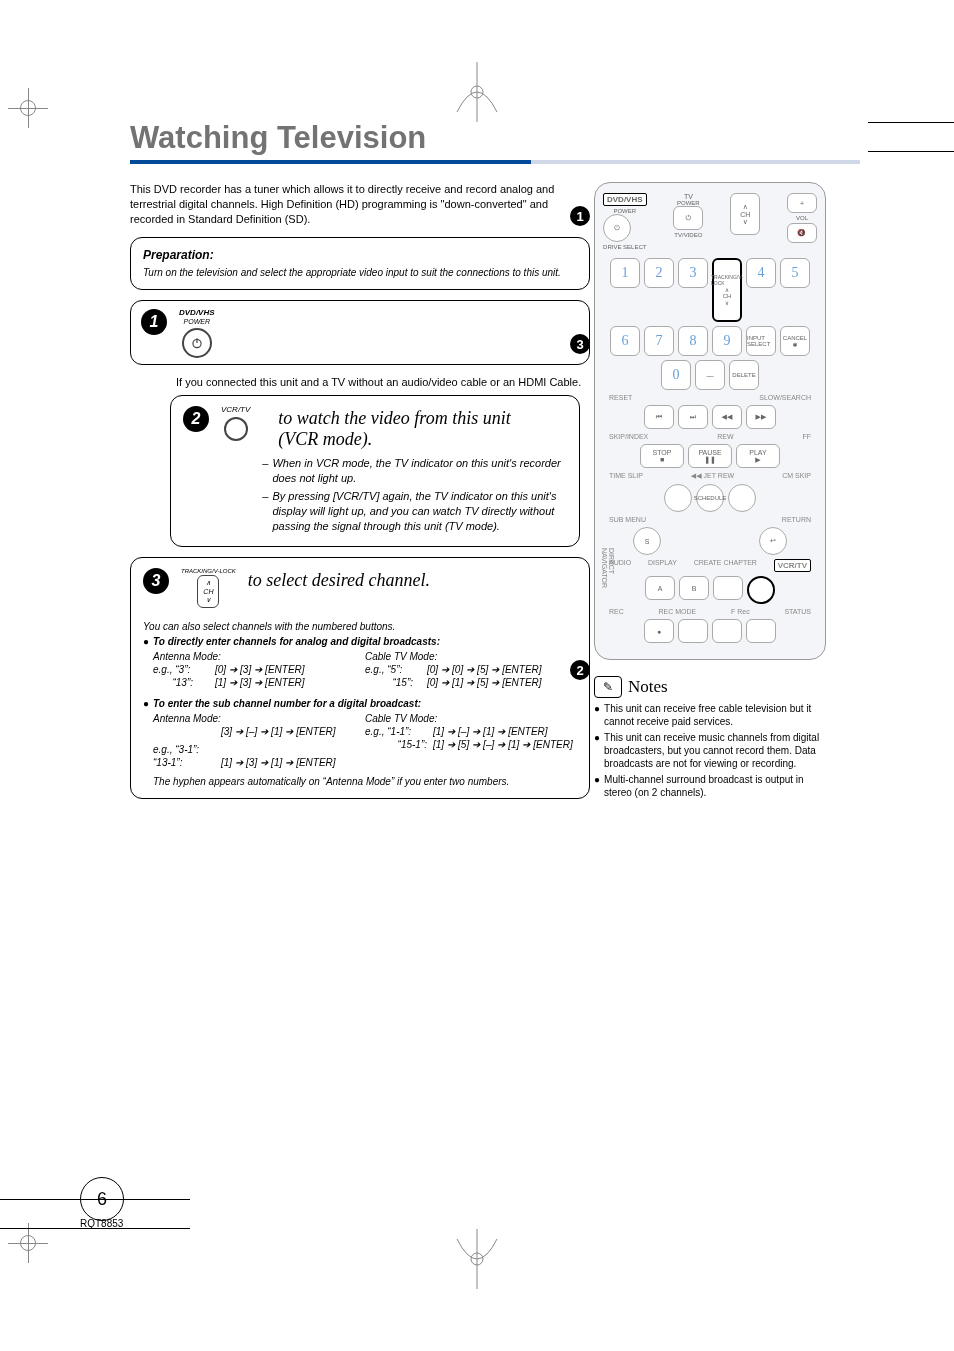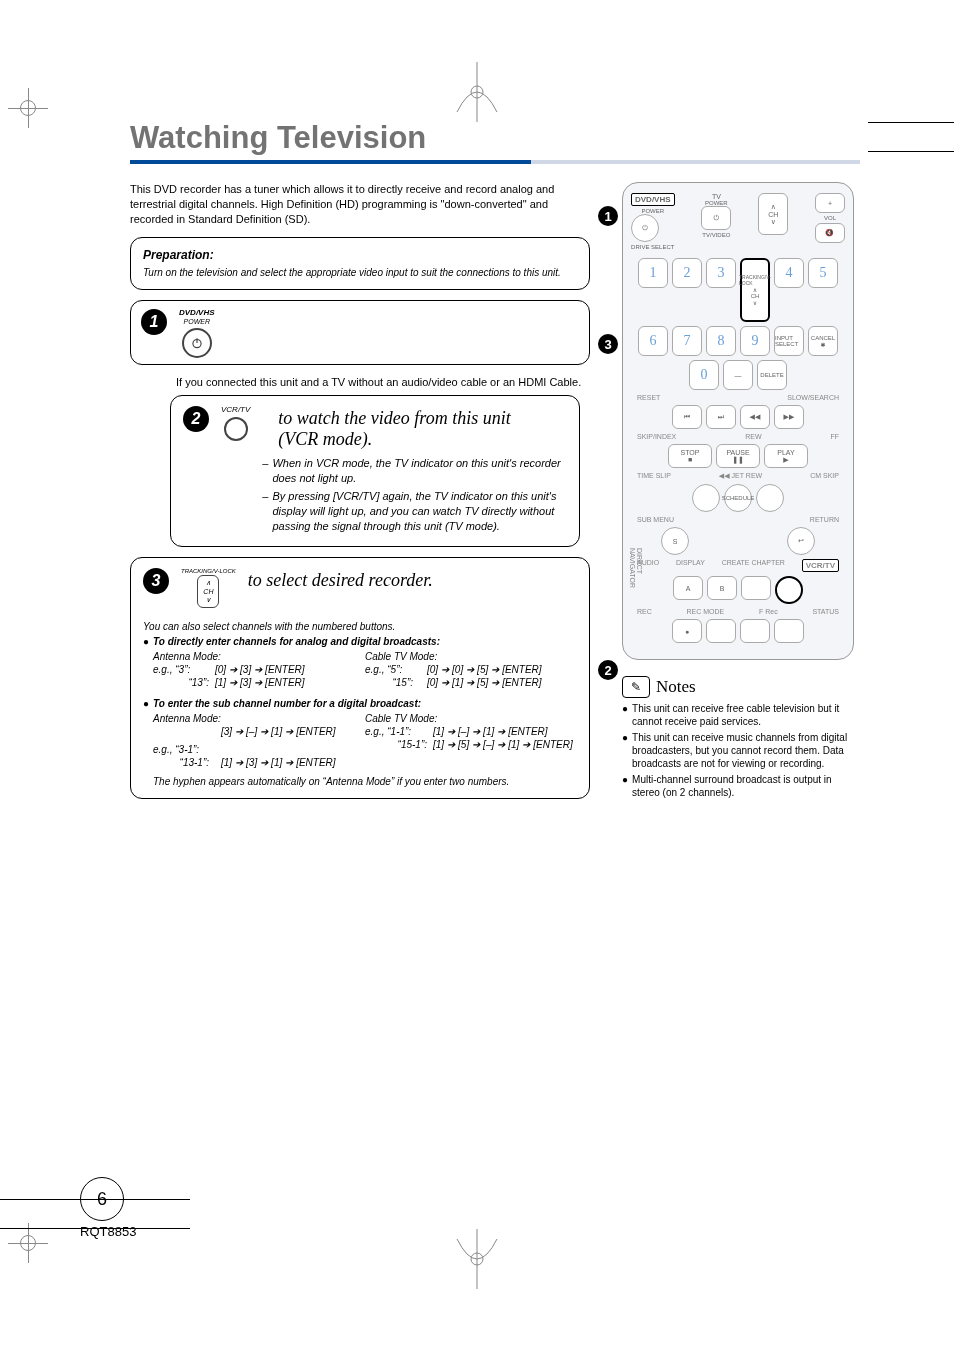--- a/index.html
+++ b/index.html
@@ -14,21 +14,21 @@
   .cross::after { top:50%; left:0; height:1px; width:100%; }
   .circle-small { position:absolute; width:16px; height:16px; border:1px solid #888; border-radius:50%; top:12px; left:12px; }
   .fold-top, .fold-bottom { position:absolute; left:50%; transform:translateX(-50%); width:60px; height:60px; }
   .fold-top { top:62px; } .fold-bottom { bottom:62px; }
 
   .content { position:absolute; top:120px; left:130px; right:88px; }
   h1.title { color:#737373; font-family: Arial, sans-serif; font-size:31px; font-weight:bold; margin-bottom:4px; }
   .rule { height:4px; width:730px; margin-bottom:18px;
     background: linear-gradient(to right, #004a99 0%, #004a99 55%, #d0d8e8 55%, #d0d8e8 100%); }
 
-  .main-area { display:flex; gap:32px; }
+  .main-area { display:flex; gap:4px; }
   .left-col { width:460px; }
   .right-col { width:232px; flex-shrink:0; }
 
   .intro { font-size:11px; line-height:1.35; margin-bottom:10px; }
   .frame { border:1px solid #000; border-radius:12px; padding:10px 12px; margin-bottom:10px; position:relative;font-style:italic; }
   .prep-title { font-weight:bold; font-size:12px; margin-bottom:4px; }
 
   .step-row { display:flex; align-items:flex-start; gap:12px; margin-bottom:2px; }
   .step-num { width:26px; height:26px; border-radius:50%; background:#000; color:#fff; font-weight:bold; display:flex; align-items:center; justify-content:center; font-size:16px; flex-shrink:0; position:relative; }
   .step-btn-box { display:flex; flex-direction:column; align-items:center; font-size:8px; line-height:1; gap:1px; }
@@ -70,21 +70,21 @@
   .highlight-box { border:2px solid #000; }
 
   
   .notes-head { display:flex; align-items:center; gap:6px; margin-top:16px; margin-bottom:4px; }
   .notes-head .icon { width:28px; height:22px; border:1.5px solid #000; border-radius:4px; display:flex; align-items:center; justify-content:center; font-size:12px; }
   .notes-head .txt { font-family: Georgia, serif; font-size:17px; }
   .notes-list { font-size:10px; line-height:1.3; }
   .notes-list .bullet { margin-bottom:3px; }
 
   .page-num-circle { position:absolute; left:80px; bottom:130px; width:44px; height:44px; border:1px solid #000; border-radius:50%; display:flex; align-items:center; justify-content:center; font-size:18px; }
-  .footer-code { position:absolute; left:80px; bottom:112px; font-size:13px; }
+  .footer-code { position:absolute; left:80px; bottom:122px; font-size:10px; }
 
   .bottom-lines { position:absolute; bottom:122px; left:0; width:190px; height:30px; }
   .bottom-lines::before { content:""; position:absolute; top:0; left:0; right:0; height:1px; background:#000;}
   .bottom-lines::after { content:""; position:absolute; bottom:0; left:0; right:0; height:1px; background:#000;}
 
   .top-lines { position:absolute; top:122px; right:0; width:86px; height:30px; }
   .top-lines::before { content:""; position:absolute; top:0; left:0; right:0; height:1px; background:#000;}
   .top-lines::after { content:""; position:absolute; bottom:0; left:0; right:0; height:1px; background:#000;}
   svg.fold { display:block; }
 </style>
@@ -180,38 +180,38 @@
           <div class="step-row">
             <div class="step-num">3</div>
             <div style="display:flex;flex-direction:column;align-items:center;gap:1px;">
               <span style="font-size:6px;">TRACKING/V-LOCK</span>
               <div class="ch-box">
                 <span>∧</span>
                 <span>CH</span>
                 <span>∨</span>
               </div>
             </div>
-            <div class="step-text">to select desired recorder.</div>
+            <div class="step-text">to select desired channel.</div>
           </div>
 
           <div style="height:10px;"></div>
           <p class="small">You can also select channels with the numbered buttons.</p>
           <div class="bullet small bold" style="margin-top:2px;">
               <span class="dot">●</span>
               <span>To directly enter channels for analog and digital broadcasts:</span>
             </div>
           <div class="row2 small" style="margin-top:2px; margin-left:10px;">
             <div class="half">
               <div>Antenna Mode:</div>
               <div style="display:flex;">
                   <span style="width:62px;">e.g., “3”:</span>
                   <span class="arrow">[0] ➔ [3] ➔ [ENTER]</span>
                 </div>
               <div style="display:flex;">
-                  <span style="width:62px;text-align:right;padding-right:6px;">“13”:</span>
+                  <span style="width:62px;text-align:right;padding-right:22px;">“13”:</span>
                   <span class="arrow">[1] ➔ [3] ➔ [ENTER]</span>
                 </div>
             </div>
             <div class="half">
               <div>Cable TV Mode:</div>
               <div style="display:flex;">
                   <span style="width:62px;">e.g., “5”:</span>
                   <span class="arrow">[0] ➔ [0] ➔ [5] ➔ [ENTER]</span>
                 </div>
               <div style="display:flex;">
@@ -226,21 +226,21 @@
               <span>To enter the sub channel number for a digital broadcast:</span>
             </div>
           <div class="row2 small" style="margin-top:2px; margin-left:10px;">
             <div class="half">
               <div>Antenna Mode:</div>
               <div style="display:flex;">
                   <span style="width:68px;margin-top:18px;">e.g., “3-1”:</span>
                   <span class="arrow">[3] ➔ [–] ➔ [1] ➔ [ENTER]</span>
                 </div>
               <div style="display:flex;">
-                  <span style="width:68px;text-align:right;padding-right:12px;">“13-1”:</span>
+                  <span style="width:68px;text-align:left;padding-right:12px;">“13-1”:</span>
                   <span class="arrow">[1] ➔ [3] ➔ [1] ➔ [ENTER]</span>
                 </div>
             </div>
             <div class="half">
               <div>Cable TV Mode:</div>
               <div style="display:flex;">
                   <span style="width:68px;">e.g., “1-1”:</span>
                   <span class="arrow">[1] ➔ [–] ➔ [1] ➔ [ENTER]</span>
                 </div>
               <div style="display:flex;">

